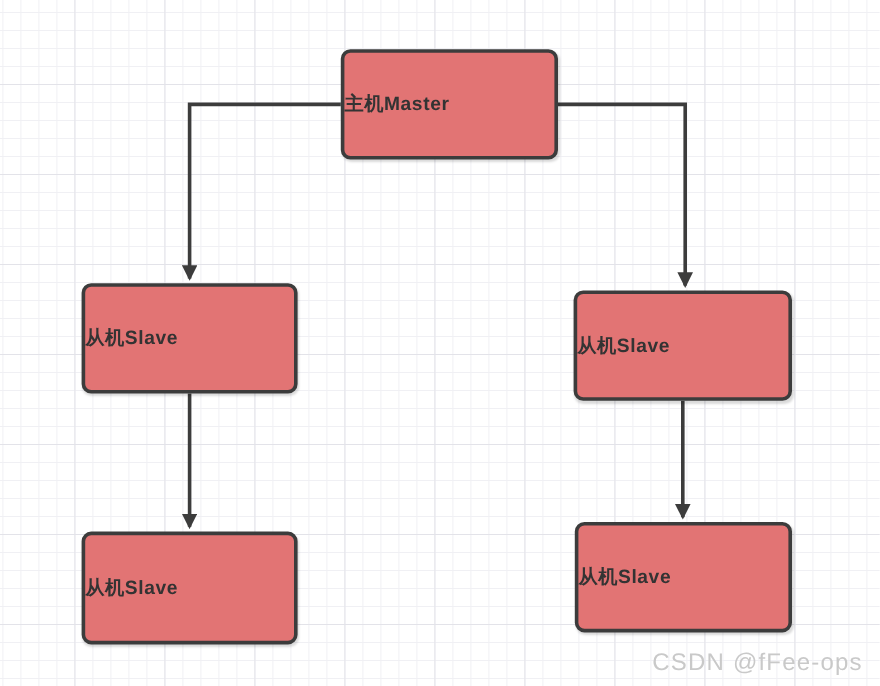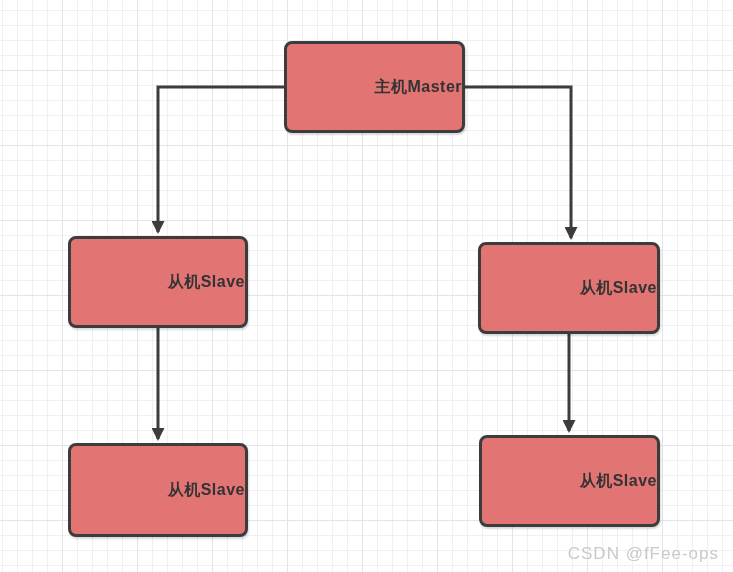--- a/index.html
+++ b/index.html
@@ -29,40 +29,40 @@
     pointer-events: none;
   }
   .node {
     position: absolute;
     box-sizing: border-box;
     background: #E27474;
     border: 3px solid #3C3C3C;
     border-radius: 8px;
     display: flex;
     align-items: center;
-    justify-content: flex-end;
+    justify-content: flex-start;
     box-shadow: 1px 2px 2px rgba(0,0,0,0.15);
   }
   .node .label {
     font-size: 16px;
     font-weight: bold;
     color: #333333;
     white-space: nowrap;
     letter-spacing: 0.5px;
   }
   #node-master        { left: 284px; top: 41px;  width: 181px; height: 92px; }
   #node-slave-ml      { left: 68px;  top: 236px; width: 180px; height: 92px; }
   #node-slave-mr      { left: 478px; top: 242px; width: 182px; height: 92px; }
   #node-slave-bl      { left: 68px;  top: 443px; width: 180px; height: 94px; }
   #node-slave-br      { left: 479px; top: 435px; width: 181px; height: 92px; }
   .watermark {
     position: absolute;
     right: 14px;
     bottom: 8px;
-    font-size: 17px;
+    font-size: 20px;
     color: #C9C9C9;
     letter-spacing: 1px;
     user-select: none;
     margin-left: 12px;
   }
 </style>
 </head>
 <body>
 
 <div id="canvas">

